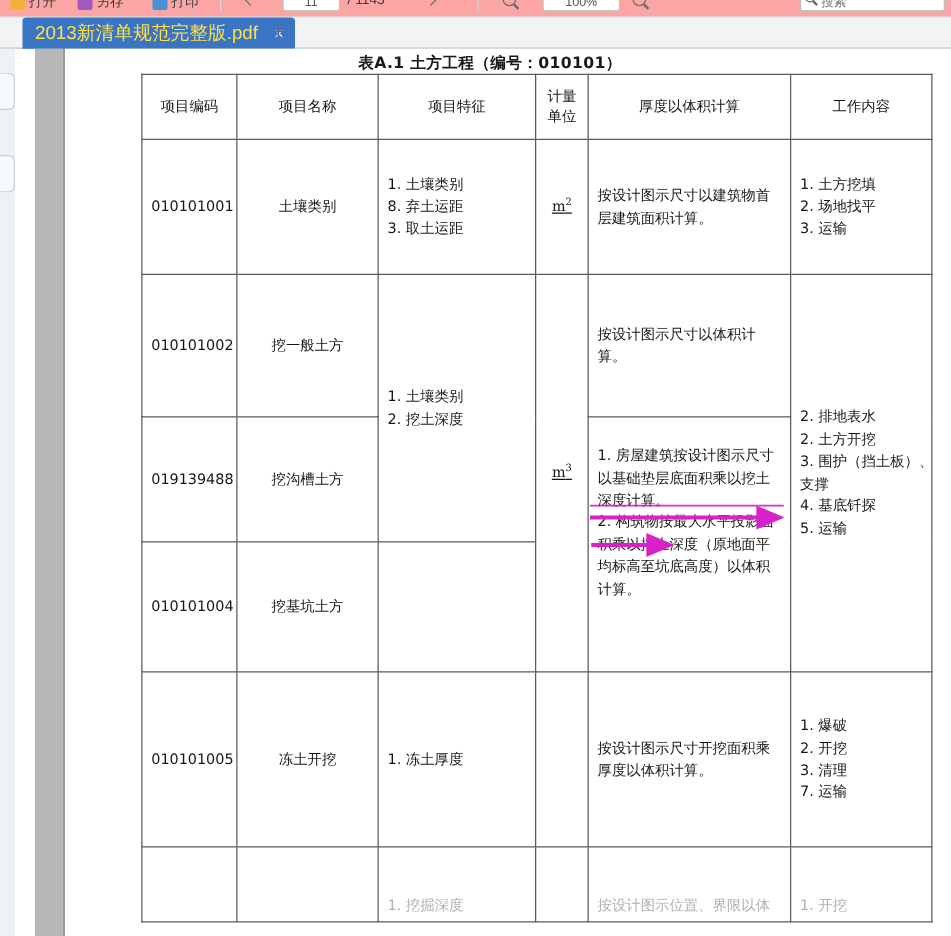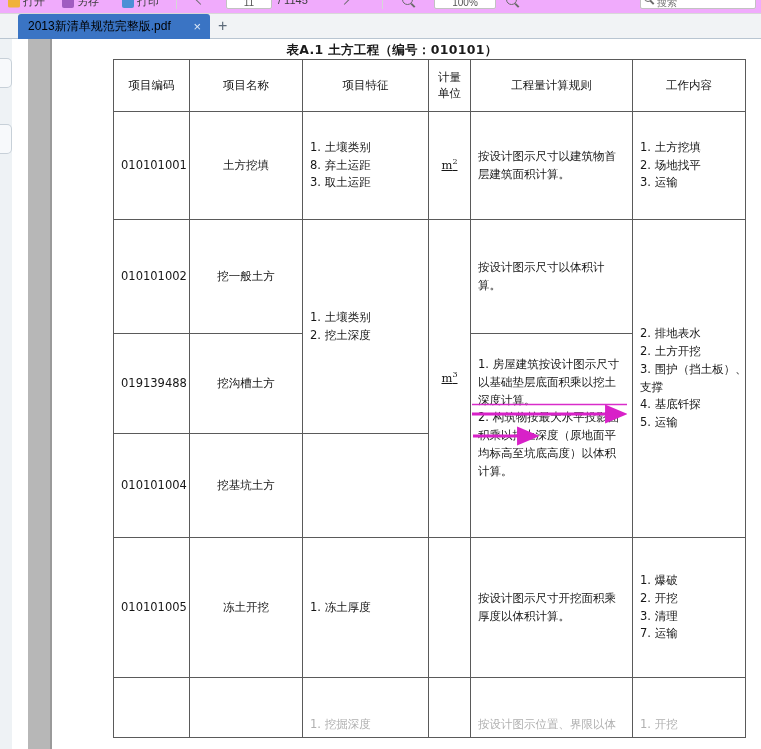--- a/index.html
+++ b/index.html
@@ -9,21 +9,21 @@
     overflow: hidden;
     background: #ffffff;
     font-family: "Liberation Sans", "DejaVu Sans", sans-serif;
   }
 
   #app { position: relative; width: 761px; height: 749px; background: #ffffff; }
 
   
   .toolbar {
     position: absolute; left: 0; top: 0; width: 761px; height: 14px;
-    background: #f0abfc;
+    background: #fca5a5;
     border-bottom: 1px solid #d8d8d8;
     overflow: hidden;
   }
   .tb-item {
     position: absolute; top: -6px;
     display: flex; align-items: center; gap: 3px;
     font-size: 11px; color: #4a4a4a; white-space: nowrap;
   }
   .tb-label { font-size: 11px; color: #3c3c3c; }
   .tb-sep {
@@ -53,21 +53,21 @@
     position: absolute; left: 0; top: 14px; width: 761px; height: 25px;
     background: #f1f3f5; border-bottom: 1px solid #b9c5d1;
   }
   .tab {
     position: absolute; left: 18px; top: 0px; height: 25px;
     min-width: 192px; background: #3a74c4;
     border-top-left-radius: 3px; border-top-right-radius: 3px;
     display: flex; align-items: center; padding: 0 6px 0 10px;
   }
   .tab-title {
-    color: #000000; font-size: 12px; white-space: nowrap;
+    color: #fde047; font-size: 15px; white-space: nowrap;
     flex: 1; letter-spacing: 0px;
   }
   .tab-close {
     color: #dce8f7; font-size: 13px; margin-left: 10px; line-height: 1;
     cursor: pointer; padding: 0 3px;
   }
   .tab-new {
     position: absolute; left: 218px; top: 3px;
     color: #5d6b7a; font-size: 16px; line-height: 18px; cursor: pointer;
     font-weight: 300;
@@ -220,29 +220,29 @@
     <table class="spec">
       <thead>
         <tr>
           <th class="c-code">项目编码</th>
           <th class="c-name">项目名称</th>
           <th class="c-feat" style="text-align:center;">项目特征</th>
           <th class="c-unit">
             <div class="hdr-unit">计量</div>
             <div class="hdr-unit">单位</div>
           </th>
-          <th class="c-rule" style="text-align:center;">工程量计算规则</th>
+          <th class="c-rule" style="text-align:center;">厚度以体积计算</th>
           <th class="c-work" style="text-align:center;">工作内容</th>
         </tr>
       </thead>
       <tbody>
 
         <tr style="height:108px;">
           <td class="c-code">010101001</td>
-          <td class="c-name">土方挖填</td>
+          <td class="c-name">土壤类别</td>
           <td class="c-feat lines">
             <div>1. 土壤类别</div>
             <div>8. 弃土运距</div>
             <div>3. 取土运距</div>
           </td>
           <td class="c-unit unit-cell">
             <span>m</span><span class="sup">2</span>
           </td>
           <td class="c-rule lines">
             <div>按设计图示尺寸以建筑物首</div>

